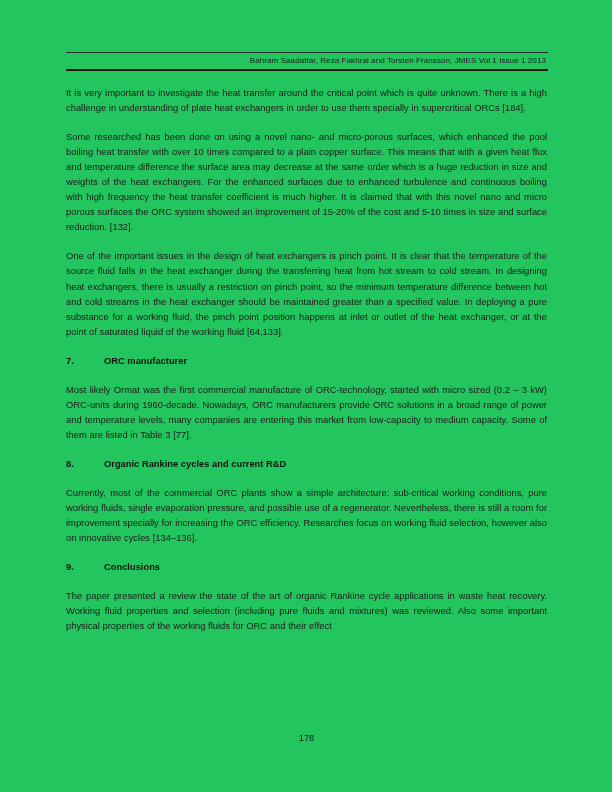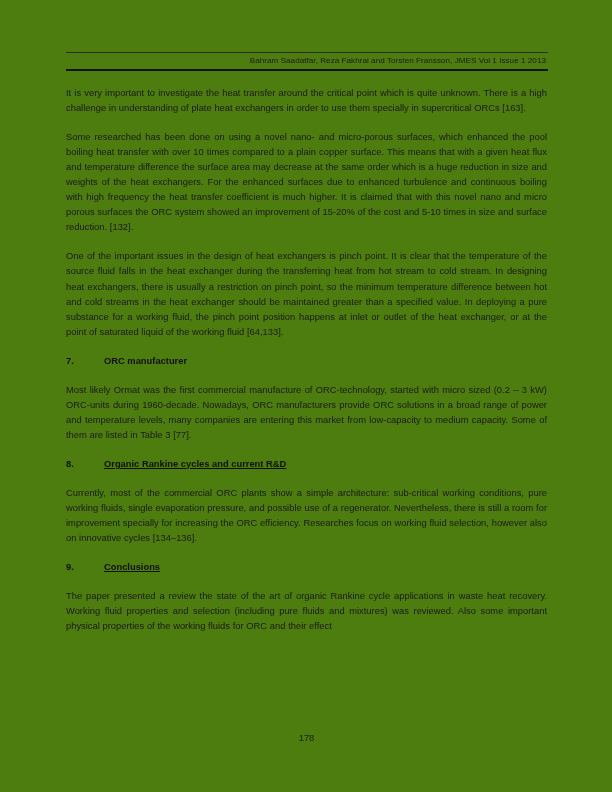--- a/index.html
+++ b/index.html
@@ -5,21 +5,21 @@
 <style>
   html, body {
     margin: 0;
     padding: 0;
     background: #ffffff;
   }
   .page {
     position: relative;
     width: 612px;
     height: 792px;
-    background: #4d7c0f;
+    background: #22c55e;
     font-family: "Liberation Sans", sans-serif;
     color: #1a1a1a;
     overflow: hidden;
     box-sizing: border-box;
   }
 
   
   .header-block {
     position: absolute;
     left: 66px;
@@ -74,21 +74,21 @@
   }
   h2.section .sec-num {
     display: inline-block;
     width: 38px;
   }
   h2.section .sec-title {
     display: inline;
   }
 
   
-  h2.section.gap-top { margin-top: 8px; text-decoration: underline; }
+  h2.section.gap-top { margin-top: 8px; }
 
   
   .page-number {
     position: absolute;
     left: 66px;
     top: 731px;
     width: 481px;
     text-align: center;
     font-size: 9.35px;
     line-height: 14px;
@@ -102,21 +102,21 @@
 <div class="page">
 
   <div class="header-block">
     <div class="header-rule-top"></div>
     <div class="header-text">Bahram Saadatfar, Reza Fakhrai and Torsten Fransson, JMES Vol 1 Issue 1 2013</div>
     <div class="header-rule-bottom"></div>
   </div>
 
   <div class="body-col">
 
-    <p class="para">It is very important to investigate the heat transfer around the critical point which is quite unknown. There is a high challenge in understanding of plate heat exchangers in order to use them specially in supercritical ORCs [163].</p>
+    <p class="para">It is very important to investigate the heat transfer around the critical point which is quite unknown. There is a high challenge in understanding of plate heat exchangers in order to use them specially in supercritical ORCs [184].</p>
 
     <p class="para">Some researched has been done on using a novel nano- and micro-porous surfaces, which enhanced the pool boiling heat transfer with over 10 times compared to a plain copper surface. This means that with a given heat flux and temperature difference the surface area may decrease at the same order which is a huge reduction in size and weights of the heat exchangers. For the enhanced surfaces due to enhanced turbulence and continuous boiling with high frequency the heat transfer coefficient is much higher. It is claimed that with this novel nano and micro porous surfaces the ORC system showed an improvement of 15-20% of the cost and 5-10 times in size and surface reduction.  [132].</p>
 
     <p class="para">One of the important issues in the design of heat exchangers is pinch point. It is clear that the temperature of the source fluid falls in the heat exchanger during the transferring heat from hot stream to cold stream. In designing heat exchangers, there is usually a restriction on pinch point, so the minimum temperature difference between hot and cold streams in the heat exchanger should be maintained greater than a specified value. In deploying a pure substance for a working fluid, the pinch point position happens at inlet or outlet of the heat exchanger, or at the point of saturated liquid of the working fluid [64,133].</p>
 
     <h2 class="section">
       <span class="sec-num">7.</span><span class="sec-title">ORC manufacturer</span>
     </h2>
 
     <p class="para">Most likely Ormat was the first commercial manufacture of ORC-technology, started with micro sized (0.2 – 3 kW) ORC-units during 1960-decade.  Nowadays, ORC manufacturers provide ORC solutions in a broad range of power and temperature levels, many companies are entering this market from low-capacity to medium capacity. Some of them are listed in Table 3 [77].</p>

